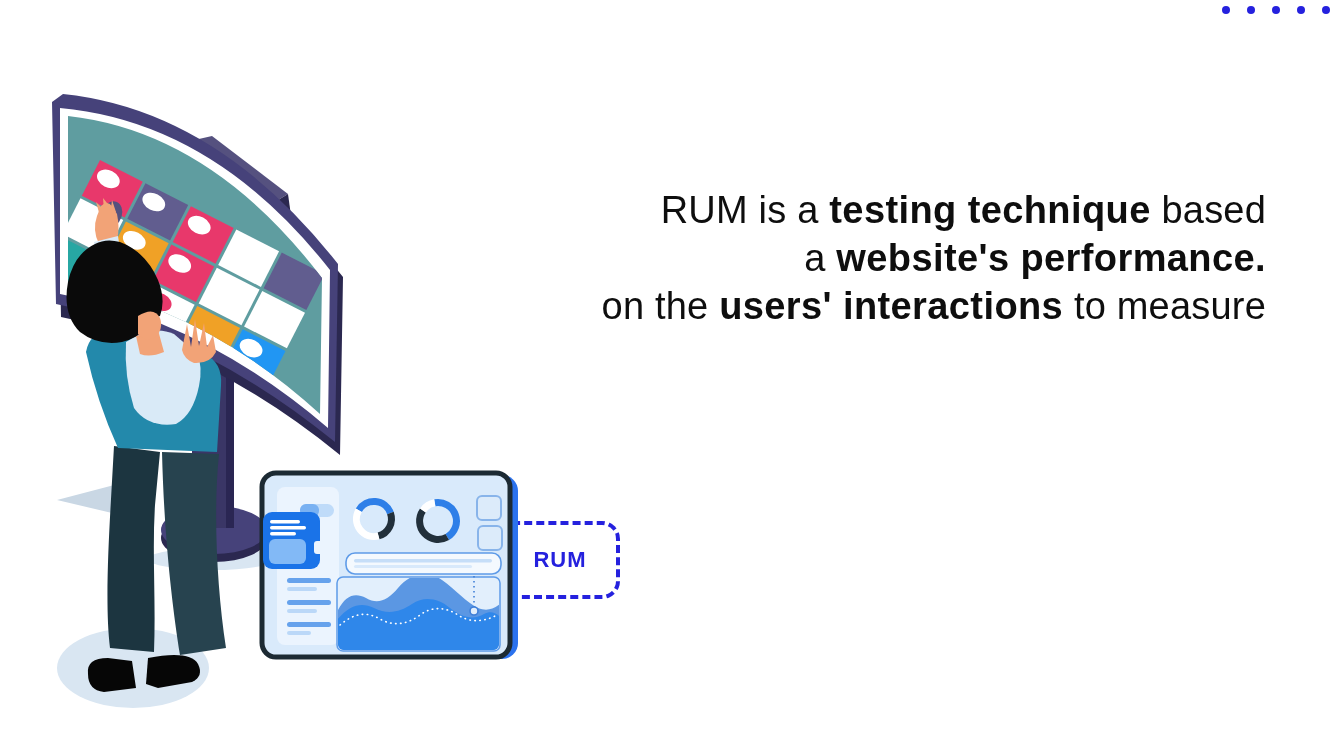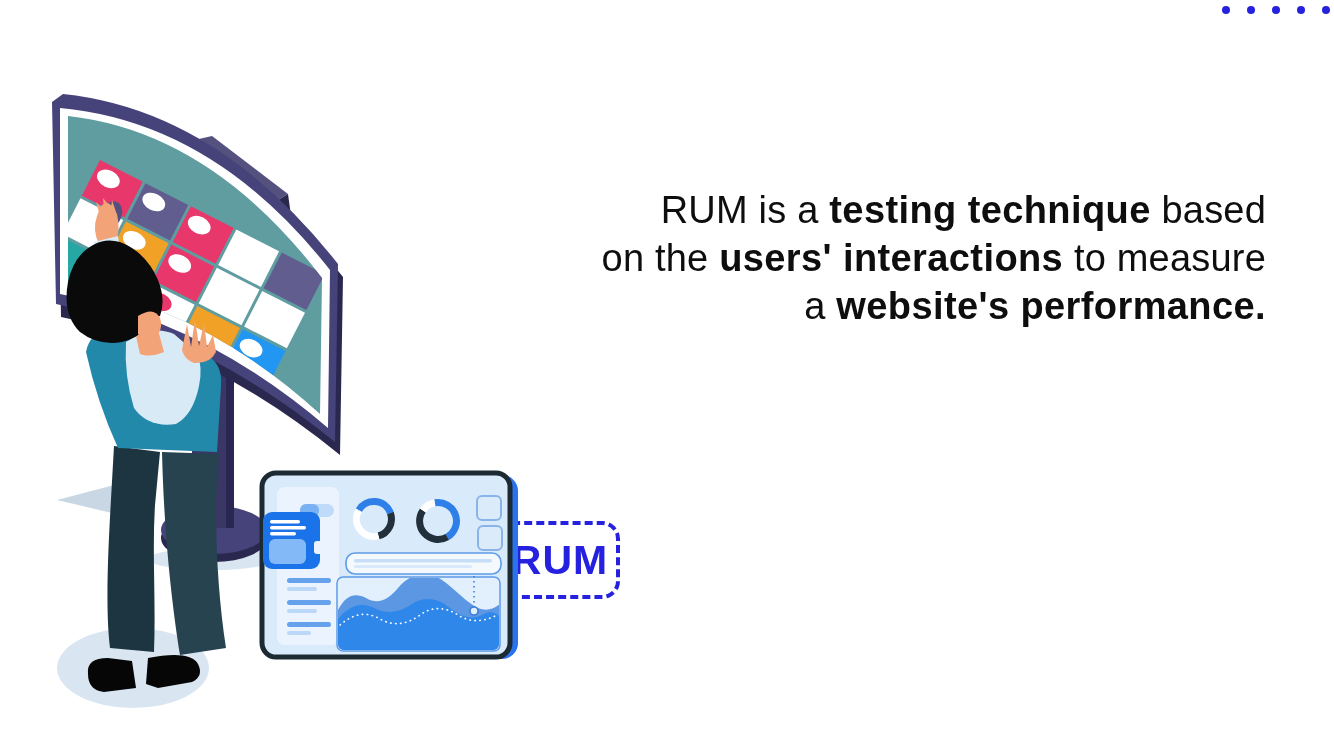--- a/index.html
+++ b/index.html
@@ -13,21 +13,21 @@
   
   .headline{position:absolute;top:186px;right:68px;width:900px;text-align:right;
             color:var(--ink,#0E0E0E);font-size:38px;line-height:48px;letter-spacing:.2px;}
   .headline p{margin:0;}
   .headline b{font-weight:700;letter-spacing:.4px;}
 
   
   .rum-tag{position:absolute;left:482px;top:521px;width:138px;height:78px;z-index:2;
            border:4px dashed var(--accent,#2521DE);border-radius:18px;
            display:flex;align-items:center;justify-content:center;box-sizing:border-box;}
-  .rum-tag span{color:var(--accent,#2521DE);font-weight:700;font-size:41px;
+  .rum-tag span{color:var(--accent,#2521DE);font-weight:700;font-size:22px;
                 letter-spacing:1px;padding-left:18px;}
 
   .illus-svg{position:absolute;left:0;top:0;z-index:1;}
   .tablet-svg{position:absolute;left:0;top:0;z-index:3;}
 
   
   .brand{position:absolute;left:1030px;top:580px;width:270px;height:140px;z-index:4;}
   .brand .bird{position:absolute;left:0;top:0;}
   .wordmark{position:absolute;left:106px;top:1px;font-size:100px;line-height:1;
             font-weight:700;letter-spacing:-6px;color:var(--accent,#2521DE);}
@@ -194,18 +194,18 @@
                    C432,606 446,607 458,615 C470,623 484,622 497,615" fill="none" stroke="#fff" stroke-width="1.6" stroke-linecap="round" stroke-dasharray="0.5,4.5"></path>
         </g>
         <path d="M474,576 L474,607" fill="none" stroke="#3F7FD8" stroke-width="1.6" stroke-dasharray="1.5,3.5"></path>
         <circle cx="474" cy="611" r="4" fill="#E2EFFC" stroke="#3F7FD8" stroke-width="1.6"></circle>
       </g>
     </g>
   </svg>
 
   <div class="headline">
     <p><span>RUM is a </span><b>testing technique</b><span> based</span></p>
+    <p><span>a </span><b>website's performance.</b><span></span></p>
     <p><span>on the </span><b>users' interactions</b><span> to measure</span></p>
-    <p><span>a </span><b>website's performance.</b><span></span></p>
   </div>
 
 
 </div>
 
 </body></html>

